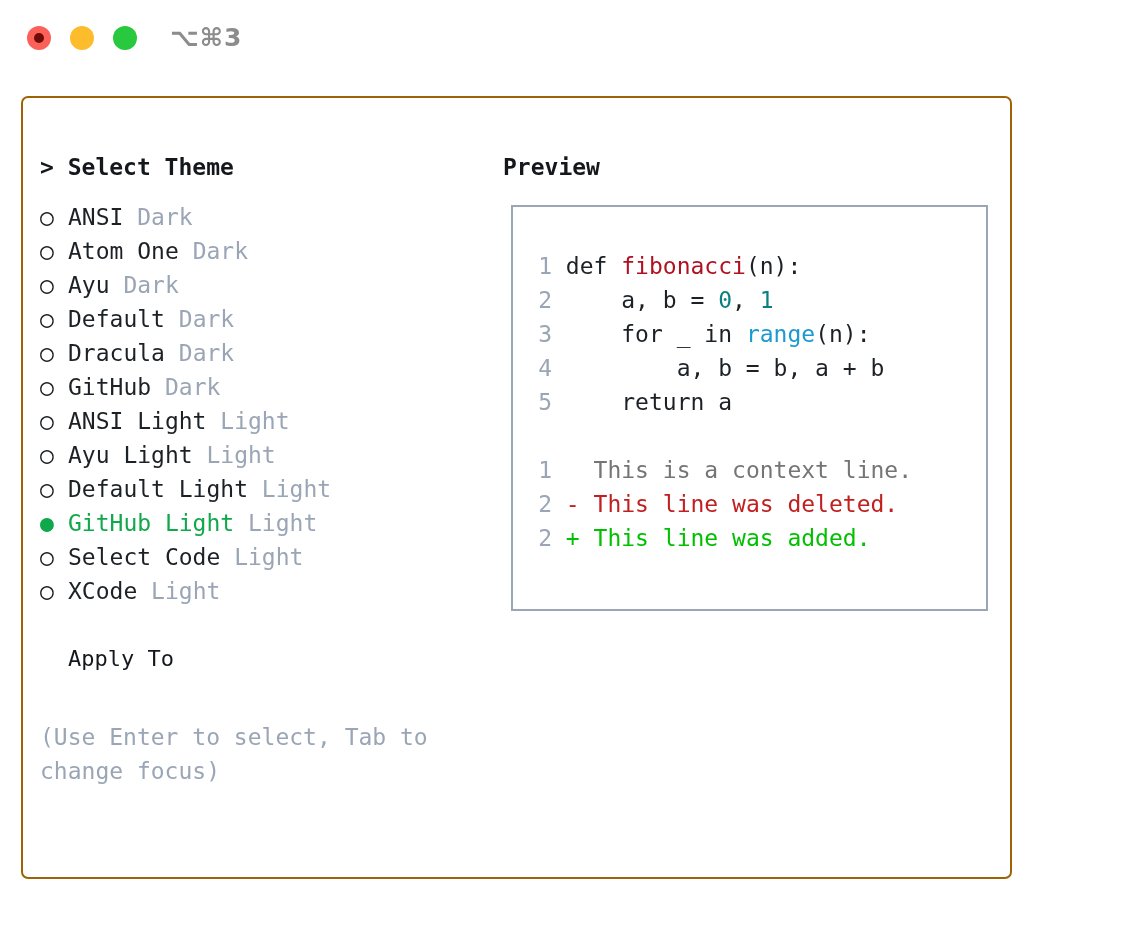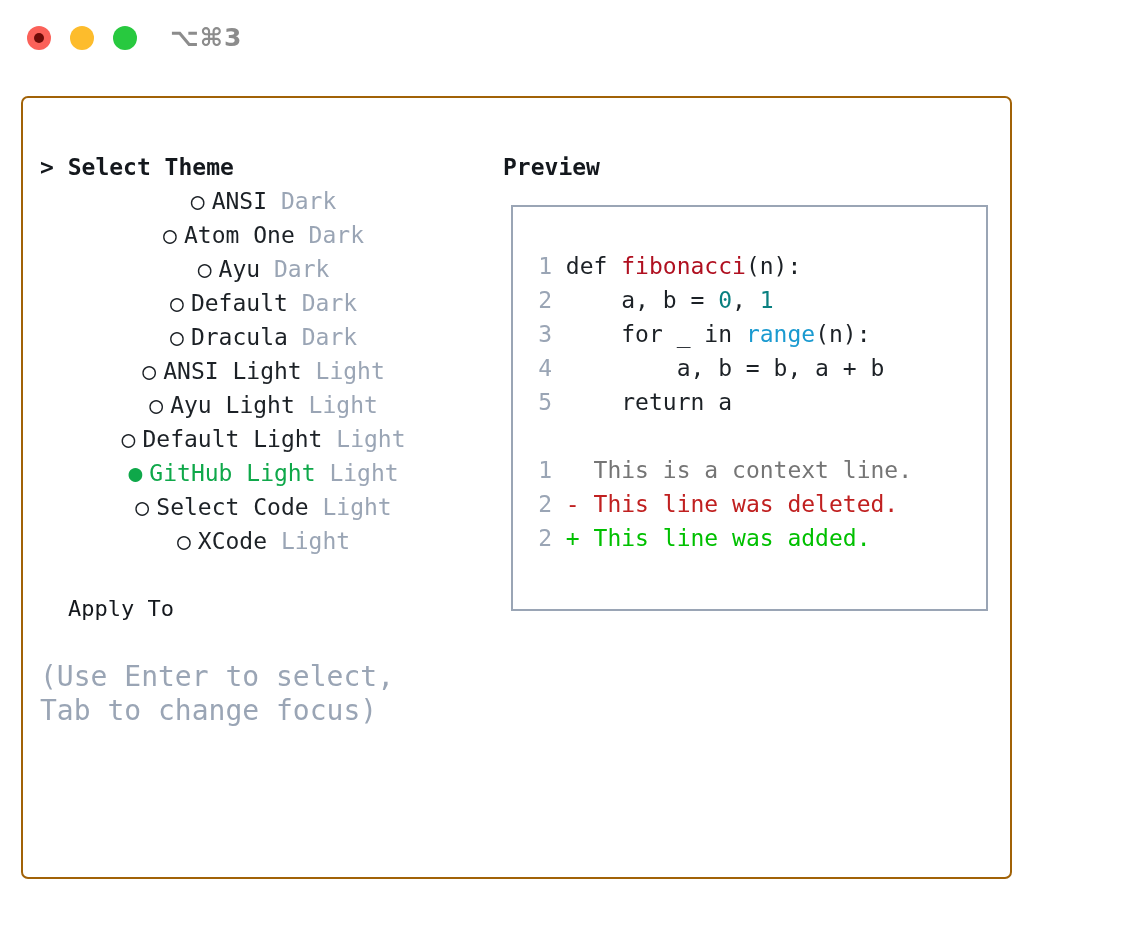--- a/index.html
+++ b/index.html
@@ -90,22 +90,21 @@
   .col-header {
     font-size: 23px;
     font-weight: bold;
     color: #14181d;
     line-height: 34px;
     height: 34px;
     white-space: pre;
   }
 
   .theme-list {
-    margin-top: 0;
-    text-align: center;
+    margin-top: 16px;
   }
   .row {
     height: 34px;
     line-height: 34px;
     font-size: 23px;
     color: #1c2126;
     white-space: pre;
     display: block;
   }
   .marker {
@@ -121,22 +120,22 @@
   .apply-header {
     height: 34px;
     line-height: 34px;
     font-size: 22px;
     color: #14181d;
     white-space: pre;
     padding-left: 28px;
   }
 
   .hint {
-    margin-top: 34px;
-    font-size: 28px;
+    margin-top: 44px;
+    font-size: 23px;
     line-height: 34px;
     color: #9aa5b5;
     width: 410px;
   }
 
   
   .right-col {
     position: absolute;
     left: 480px;
     top: 52px;
@@ -194,20 +193,21 @@
 
     <div class="left-col">
       <div class="col-header">&gt; Select Theme</div>
 
       <div class="theme-list" id="theme-list">
           <div class="row"><span class="marker">○</span><span class="row-label">ANSI</span><span class="tag"> Dark</span></div>
           <div class="row"><span class="marker">○</span><span class="row-label">Atom One</span><span class="tag"> Dark</span></div>
           <div class="row"><span class="marker">○</span><span class="row-label">Ayu</span><span class="tag"> Dark</span></div>
           <div class="row"><span class="marker">○</span><span class="row-label">Default</span><span class="tag"> Dark</span></div>
           <div class="row"><span class="marker">○</span><span class="row-label">Dracula</span><span class="tag"> Dark</span></div>
+          <div class="row"><span class="marker">○</span><span class="row-label">GitHub</span><span class="tag"> Dark</span></div>
           <div class="row"><span class="marker">○</span><span class="row-label">ANSI Light</span><span class="tag"> Light</span></div>
           <div class="row"><span class="marker">○</span><span class="row-label">Ayu Light</span><span class="tag"> Light</span></div>
           <div class="row"><span class="marker">○</span><span class="row-label">Default Light</span><span class="tag"> Light</span></div>
           <div class="row selected"><span class="marker">●</span><span class="row-label">GitHub Light</span><span class="tag"> Light</span></div>
           <div class="row"><span class="marker">○</span><span class="row-label">Select Code</span><span class="tag"> Light</span></div>
           <div class="row"><span class="marker">○</span><span class="row-label">XCode</span><span class="tag"> Light</span></div>
         </div>
 
       <div class="section-gap"></div>
 

